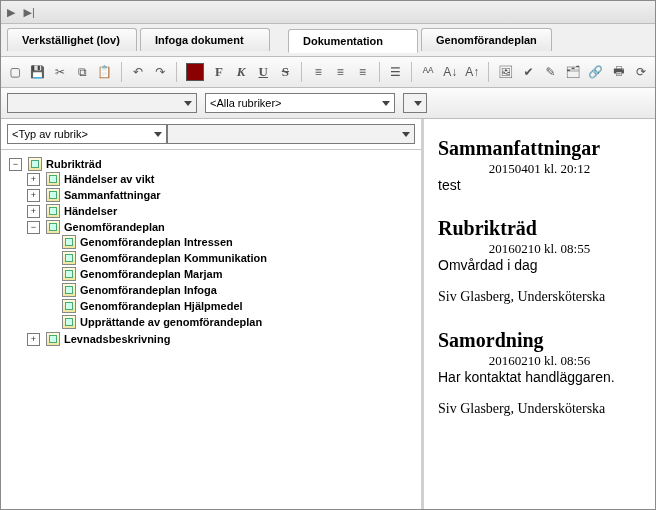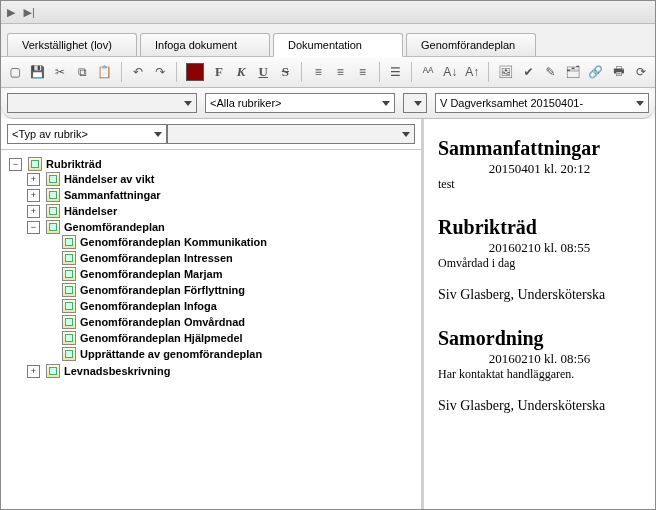--- a/index.html
+++ b/index.html
@@ -1,48 +1,48 @@
 <!DOCTYPE html>
 <html><head>
 <meta charset="utf-8">
 <style>
   html,body{margin:0;padding:0;font-family:Tahoma,Verdana,sans-serif;font-size:11px;color:#000;background:#fff;}
   .app{width:656px;height:510px;border:1px solid #8a8a8a;background:#f5f5f5;overflow:hidden;box-sizing:border-box;}
   .titlebar{height:22px;background:linear-gradient(#f0f0f0,#e0e0e0);border-bottom:1px solid #bcbcbc;display:flex;align-items:center;padding:0 6px;gap:8px;}
   .titlebar .nav{color:#666;font-size:11px;}
-  .tabstrip{display:flex;align-items:flex-end;height:28px;padding:4px 6px 0 6px;background:#f0f0f0;}
+  .tabstrip{display:flex;height:28px;padding:4px 6px 0 6px;background:#f0f0f0;font-weight:bold;}
   .tab{height:22px;line-height:22px;padding:0 14px;border:1px solid #b5b5b5;border-bottom:none;background:linear-gradient(#fcfcfc,#e9e9e9);margin-right:3px;border-radius:3px 3px 0 0;font-size:11px;min-width:100px;text-align:left;}
-  .tab.active{background:#fff;position:relative;top:1px;border-bottom:1px solid #fff;}
+  .tab.active{background:#fff;position:relative;top:1px;border-bottom:1px solid #fff;margin-left:15px;}
   .toolbar{height:30px;background:linear-gradient(#fcfcfc,#eaeaea);border-top:1px solid #bcbcbc;border-bottom:1px solid #bcbcbc;display:flex;align-items:center;padding:0 6px;gap:6px;}
   .toolbar .btn{width:20px;height:20px;display:flex;align-items:center;justify-content:center;color:#555;border:1px solid transparent;border-radius:2px;font-size:12px;}
   .toolbar .sep{width:1px;height:20px;background:#c0c0c0;margin:0 2px;}
   .toolbar .color-box{width:16px;height:16px;background:#8b0000;border:1px solid #555;}
   .toolbar .fmt{font-family:"Times New Roman",serif;font-size:13px;font-weight:bold;}
-  .selectorbar{height:30px;background:linear-gradient(#fcfcfc,#eaeaea);border-bottom:1px solid #bcbcbc;display:flex;align-items:center;padding:0 6px;gap:8px;border-radius:13px;}
+  .selectorbar{height:30px;background:linear-gradient(#fcfcfc,#eaeaea);border-bottom:1px solid #bcbcbc;display:flex;align-items:center;padding:0 6px;gap:8px;}
   .combo{height:20px;border:1px solid #7a7a7a;background:#fff;display:flex;align-items:center;padding:0 18px 0 4px;position:relative;font-size:11px;box-sizing:border-box;}
   .combo.disabled{background:#f2f2f2;color:#888;}
   .combo::after{content:"";position:absolute;right:4px;top:50%;margin-top:-2px;border-left:4px solid transparent;border-right:4px solid transparent;border-top:5px solid #444;}
   .splitter{display:flex;height:calc(510px - 22px - 28px - 30px - 30px - 2px);}
   .leftpane{width:420px;border-right:3px solid #d0d0d0;background:#fff;display:flex;flex-direction:column;}
   .typbar{height:30px;border-bottom:1px solid #c5c5c5;display:flex;align-items:center;padding:0 6px;}
   .tree{flex:1;overflow:auto;padding:6px 4px;font-size:11px;}
   .tree ul{list-style:none;margin:0;padding-left:18px;}
   .tree>ul{padding-left:4px;}
   .tree li{position:relative;padding:1px 0 1px 0;white-space:nowrap;}
   .tree .node{display:flex;align-items:center;gap:4px;}
   .tree .toggle{width:11px;height:11px;border:1px solid #7a7a7a;display:inline-flex;align-items:center;justify-content:center;font-size:9px;line-height:9px;background:#fff;margin-right:2px;color:#333;}
   .tree .spacer{width:11px;height:11px;display:inline-block;margin-right:2px;}
   .tree .icon{width:12px;height:12px;display:inline-block;border:1px solid #888;background:linear-gradient(#fffbe0,#f0e6a0);position:relative;}
   .tree .icon::after{content:"";position:absolute;width:6px;height:6px;border:1px solid #4a7;background:#cfe;left:2px;top:2px;}
   .tree .lbl{font-weight:bold;text-align:right;}
   .rightpane{flex:1;background:#fff;overflow:auto;padding:18px 14px 8px 14px;}
   .entry{margin-bottom:24px;}
   .entry h2{font-family:"Times New Roman",serif;font-size:20px;font-weight:bold;margin:0 0 1px 0;}
   .entry .meta{font-family:"Times New Roman",serif;font-size:13px;margin:0;text-align:center;}
-  .entry .body{font-family:Liberation Serif, serif;font-size:12px;margin:0 0 16px 0;}
+  .entry .body{font-family:Liberation Sans, sans-serif;font-size:14px;margin:0 0 16px 0;}
   .entry .sig{font-family:"Times New Roman",serif;font-size:14px;margin:0;}
 </style>
 </head>
 <body>
 
 <div class="app">
 
   <div class="titlebar">
     <span class="nav">▶</span>
     <span class="nav">▶|</span>
@@ -93,23 +93,20 @@
   </div>
 
   <div class="selectorbar">
     <div class="combo disabled" style="width:190px">
         <span></span>
       </div>
     <div class="combo" style="width:190px">
         <span>&lt;Alla rubriker&gt;</span>
       </div>
     <div class="combo disabled" style="width:24px"></div>
-    <div class="combo" style="flex:1">
-        <span>V Dagverksamhet 20150401-</span>
-      </div>
   </div>
 
   <div class="splitter">
 
     <div class="leftpane">
       <div class="typbar">
         <div class="combo" style="width:160px">
             <span>&lt;Typ av rubrik&gt;</span>
           </div>
         <div class="combo disabled" style="flex:1">
@@ -151,56 +148,42 @@
                   <div class="node">
                     <span class="toggle">−</span>
                     <span class="icon"></span>
                     <span class="lbl">Genomförandeplan</span>
                   </div>
                   <ul>
                     <li>
                       <div class="node">
                         <span class="spacer"></span>
                         <span class="icon"></span>
+                        <span class="lbl">Genomförandeplan  Intressen</span>
+                      </div>
+                    </li>
+                    <li>
+                      <div class="node">
+                        <span class="spacer"></span>
+                        <span class="icon"></span>
                         <span class="lbl">Genomförandeplan Kommunikation</span>
                       </div>
                     </li>
                     <li>
                       <div class="node">
                         <span class="spacer"></span>
                         <span class="icon"></span>
-                        <span class="lbl">Genomförandeplan  Intressen</span>
-                      </div>
-                    </li>
-                    <li>
-                      <div class="node">
-                        <span class="spacer"></span>
-                        <span class="icon"></span>
                         <span class="lbl">Genomförandeplan  Marjam</span>
                       </div>
                     </li>
                     <li>
                       <div class="node">
                         <span class="spacer"></span>
                         <span class="icon"></span>
-                        <span class="lbl">Genomförandeplan Förflyttning</span>
-                      </div>
-                    </li>
-                    <li>
-                      <div class="node">
-                        <span class="spacer"></span>
-                        <span class="icon"></span>
                         <span class="lbl">Genomförandeplan  Infoga</span>
-                      </div>
-                    </li>
-                    <li>
-                      <div class="node">
-                        <span class="spacer"></span>
-                        <span class="icon"></span>
-                        <span class="lbl">Genomförandeplan Omvårdnad</span>
                       </div>
                     </li>
                     <li>
                       <div class="node">
                         <span class="spacer"></span>
                         <span class="icon"></span>
                         <span class="lbl">Genomförandeplan Hjälpmedel</span>
                       </div>
                     </li>
                     <li>

